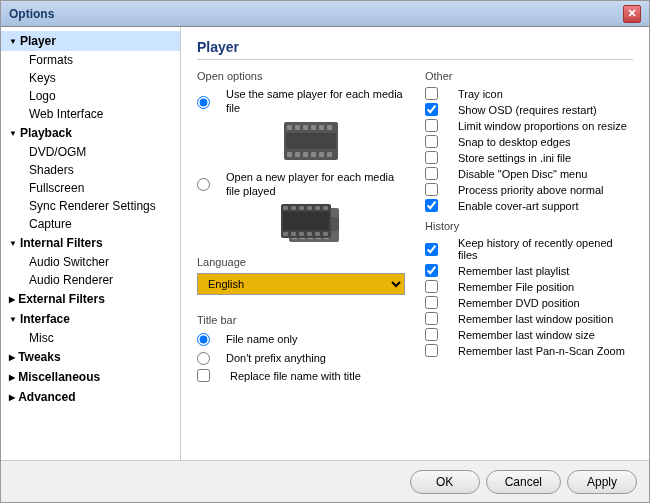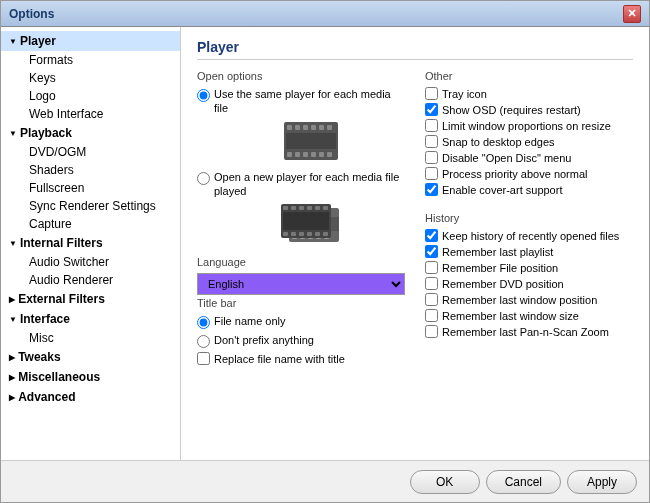--- a/index.html
+++ b/index.html
@@ -114,23 +114,23 @@
       flex: 1;
       max-width: 48%;
     }
 
     .right-col {
       flex: 1;
     }
 
     .radio-option {
       display: flex;
-      align-items: flex-start;
+      align-items: center;
       margin-bottom: 4px;
-      gap: 4px;
+      gap: 16px;
     }
 
     .radio-option input[type="radio"] {
       margin-top: 2px;
       cursor: pointer;
     }
 
     .radio-label {
       font-size: 11px;
       color: #000;
@@ -141,47 +141,47 @@
       display: flex;
       align-items: center;
       justify-content: center;
       margin: 6px 0 10px 20px;
     }
 
     .lang-select {
       width: 100%;
       padding: 3px 6px;
       border: 1px solid #999;
-      background: #8b5cf6;
+      background: #eab308;
       font-size: 11px;
-      margin-bottom: 2px;
+      margin-bottom: 19px;
       cursor: pointer;
       appearance: auto;
     }
 
     .checkbox-option {
       display: flex;
       align-items: center;
       margin-bottom: 3px;
-      gap: 4px;
+      gap: 20px;
     }
 
     .checkbox-option input[type="checkbox"] {
       cursor: pointer;
       width: 13px;
       height: 13px;
     }
 
     .checkbox-label {
       font-size: 11px;
       color: #000;
     }
 
     .history-section {
-      margin-top: 16px;
+      margin-top: 8px;
     }
 
     .bottom-bar {
       background: #f0f0f0;
       border-top: 1px solid #ccc;
       padding: 8px 12px;
       display: flex;
       justify-content: flex-end;
       gap: 6px;
       height: 42px;
@@ -392,20 +392,24 @@
           </div>
           <div class="checkbox-option">
             <input type="checkbox" id="limit-window" style="">
             <label class="checkbox-label" for="limit-window">Limit window proportions on resize</label>
           </div>
           <div class="checkbox-option">
             <input type="checkbox" id="snap-desktop" style="">
             <label class="checkbox-label" for="snap-desktop">Snap to desktop edges</label>
           </div>
           <div class="checkbox-option">
+            <input type="checkbox" id="store-settings" style="">
+            <label class="checkbox-label" for="store-settings">Store settings in .ini file</label>
+          </div>
+          <div class="checkbox-option">
             <input type="checkbox" id="disable-open-disc" style="">
             <label class="checkbox-label" for="disable-open-disc">Disable "Open Disc" menu</label>
           </div>
           <div class="checkbox-option">
             <input type="checkbox" id="process-priority" style="">
             <label class="checkbox-label" for="process-priority">Process priority above normal</label>
           </div>
           <div class="checkbox-option">
             <input type="checkbox" id="enable-cover-art" checked="" style="">
             <label class="checkbox-label" for="enable-cover-art">Enable cover-art support</label>

